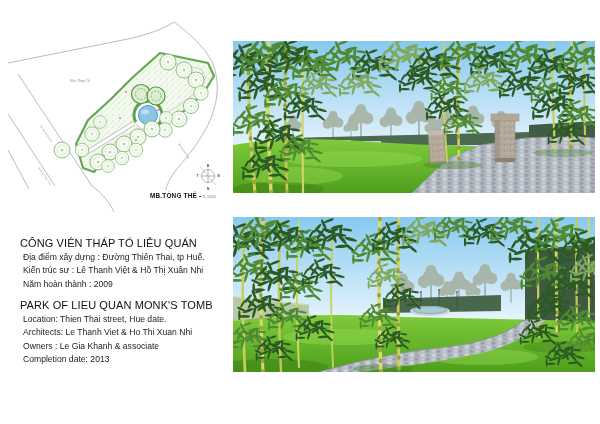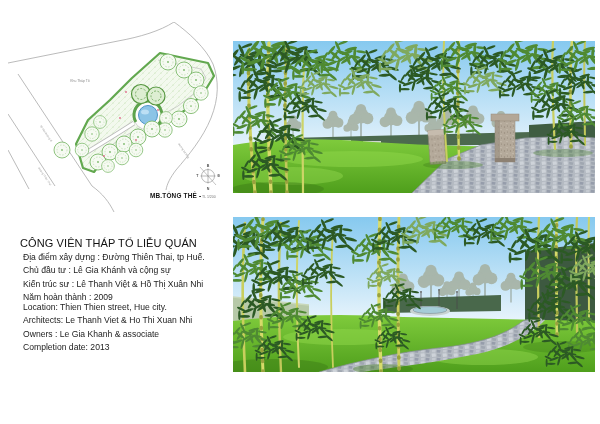--- a/index.html
+++ b/index.html
@@ -371,25 +371,25 @@
       <use href="#lc2" fill="#4f8a33" transform="translate(344,98) scale(1.1)"></use>
       <use href="#lc2" fill="#2c5a24" transform="translate(304,112)"></use>
       <use href="#lc2" fill="#4f8a33" transform="translate(352,120)"></use>
       <use href="#lc2" fill="#2c5a24" transform="translate(330,134)"></use>
     </g>
   </svg>
 
   <div class="info info-vi">
     <h2>CÔNG VIÊN THÁP TỔ LIỄU QUÁN</h2>
     <p>Địa điểm xây dựng : Đường Thiên Thai, tp Huế.</p>
-    <p>Chủ đầu tư : Lê Gia Khánh và cộng sự</p>
     <p>Kiến trúc sư : Lê Thanh Việt &amp; Hồ Thị Xuân Nhi</p>
     <p>Năm hoàn thành : 2009</p>
   </div>
 
   <div class="info info-en">
-    <p>Location: Thien Thien street, Hue city.</p>
+    <h2>PARK OF LIEU QUAN MONK'S TOMB</h2>
+    <p>Location: Thien Thai street, Hue date.</p>
     <p>Architects: Le Thanh Viet &amp; Ho Thi Xuan Nhi</p>
     <p>Owners : Le Gia Khanh &amp; associate</p>
     <p>Completion date: 2013</p>
   </div>
 
 </div>
 
 </body></html>

